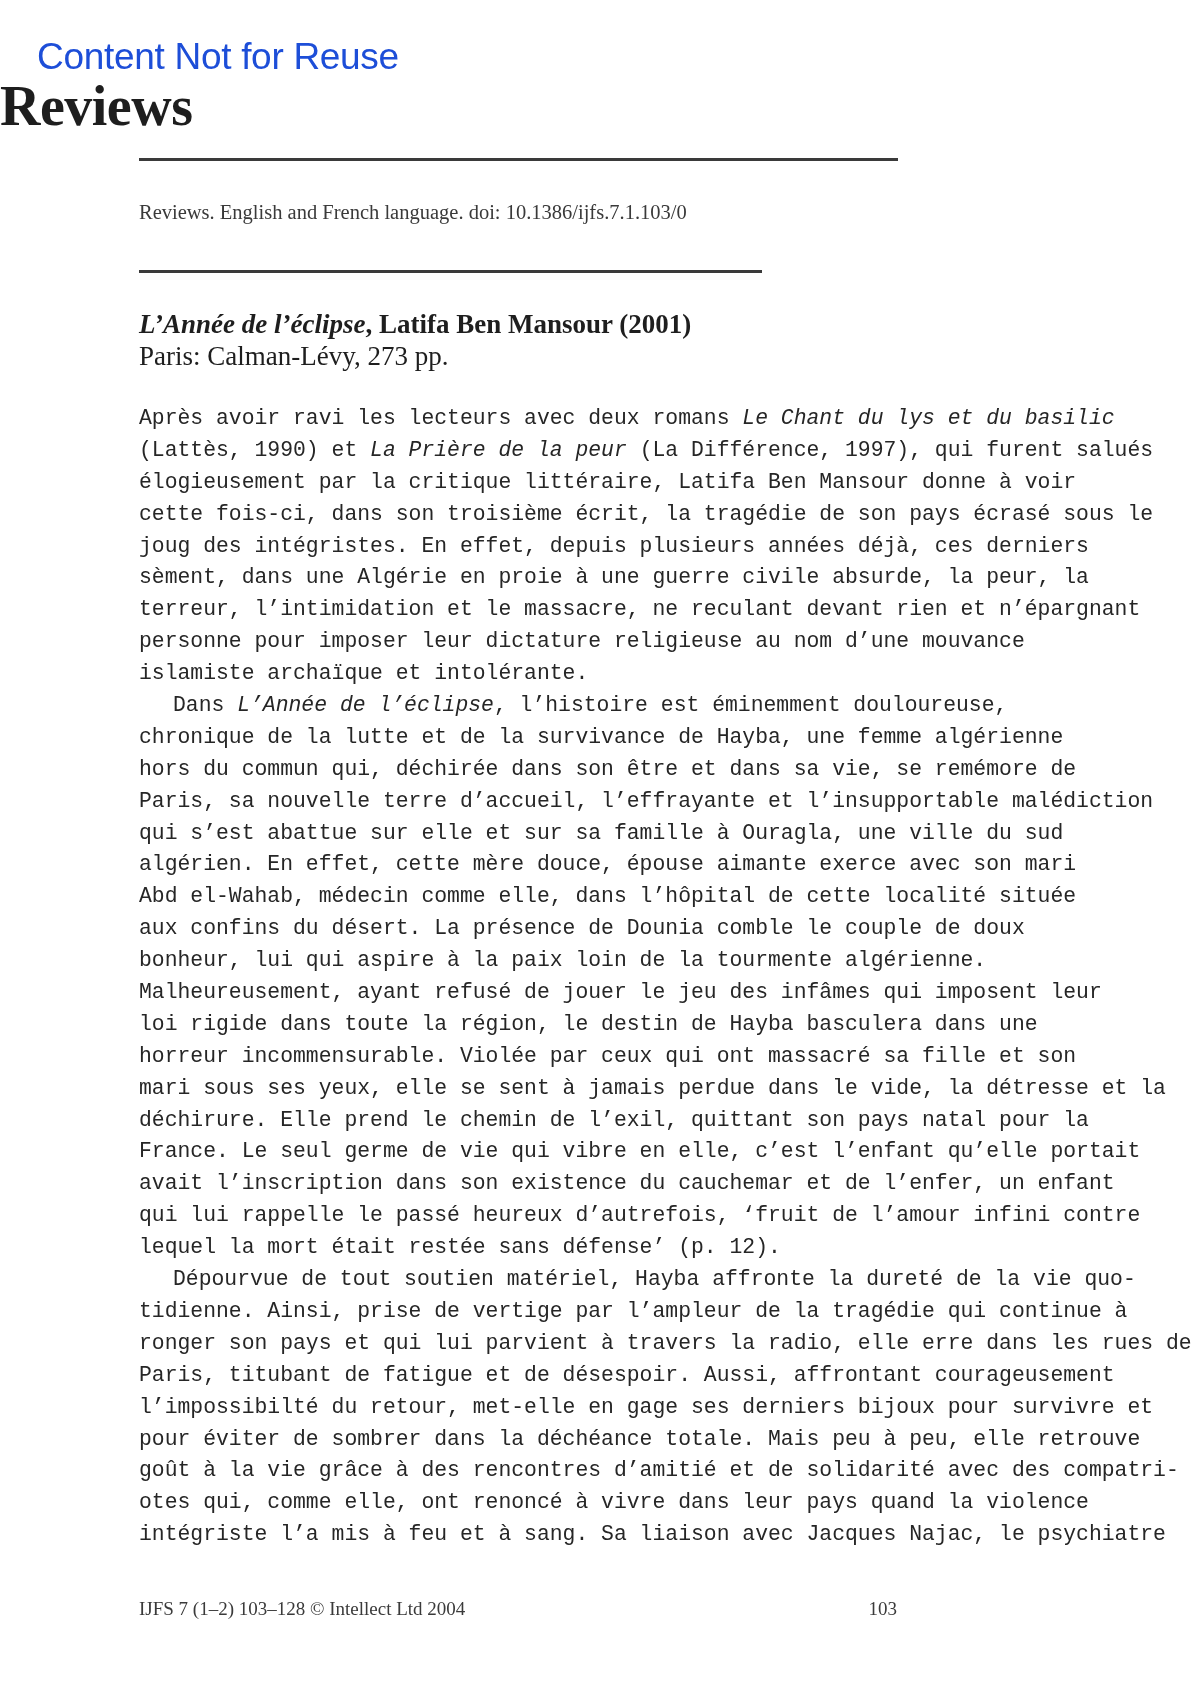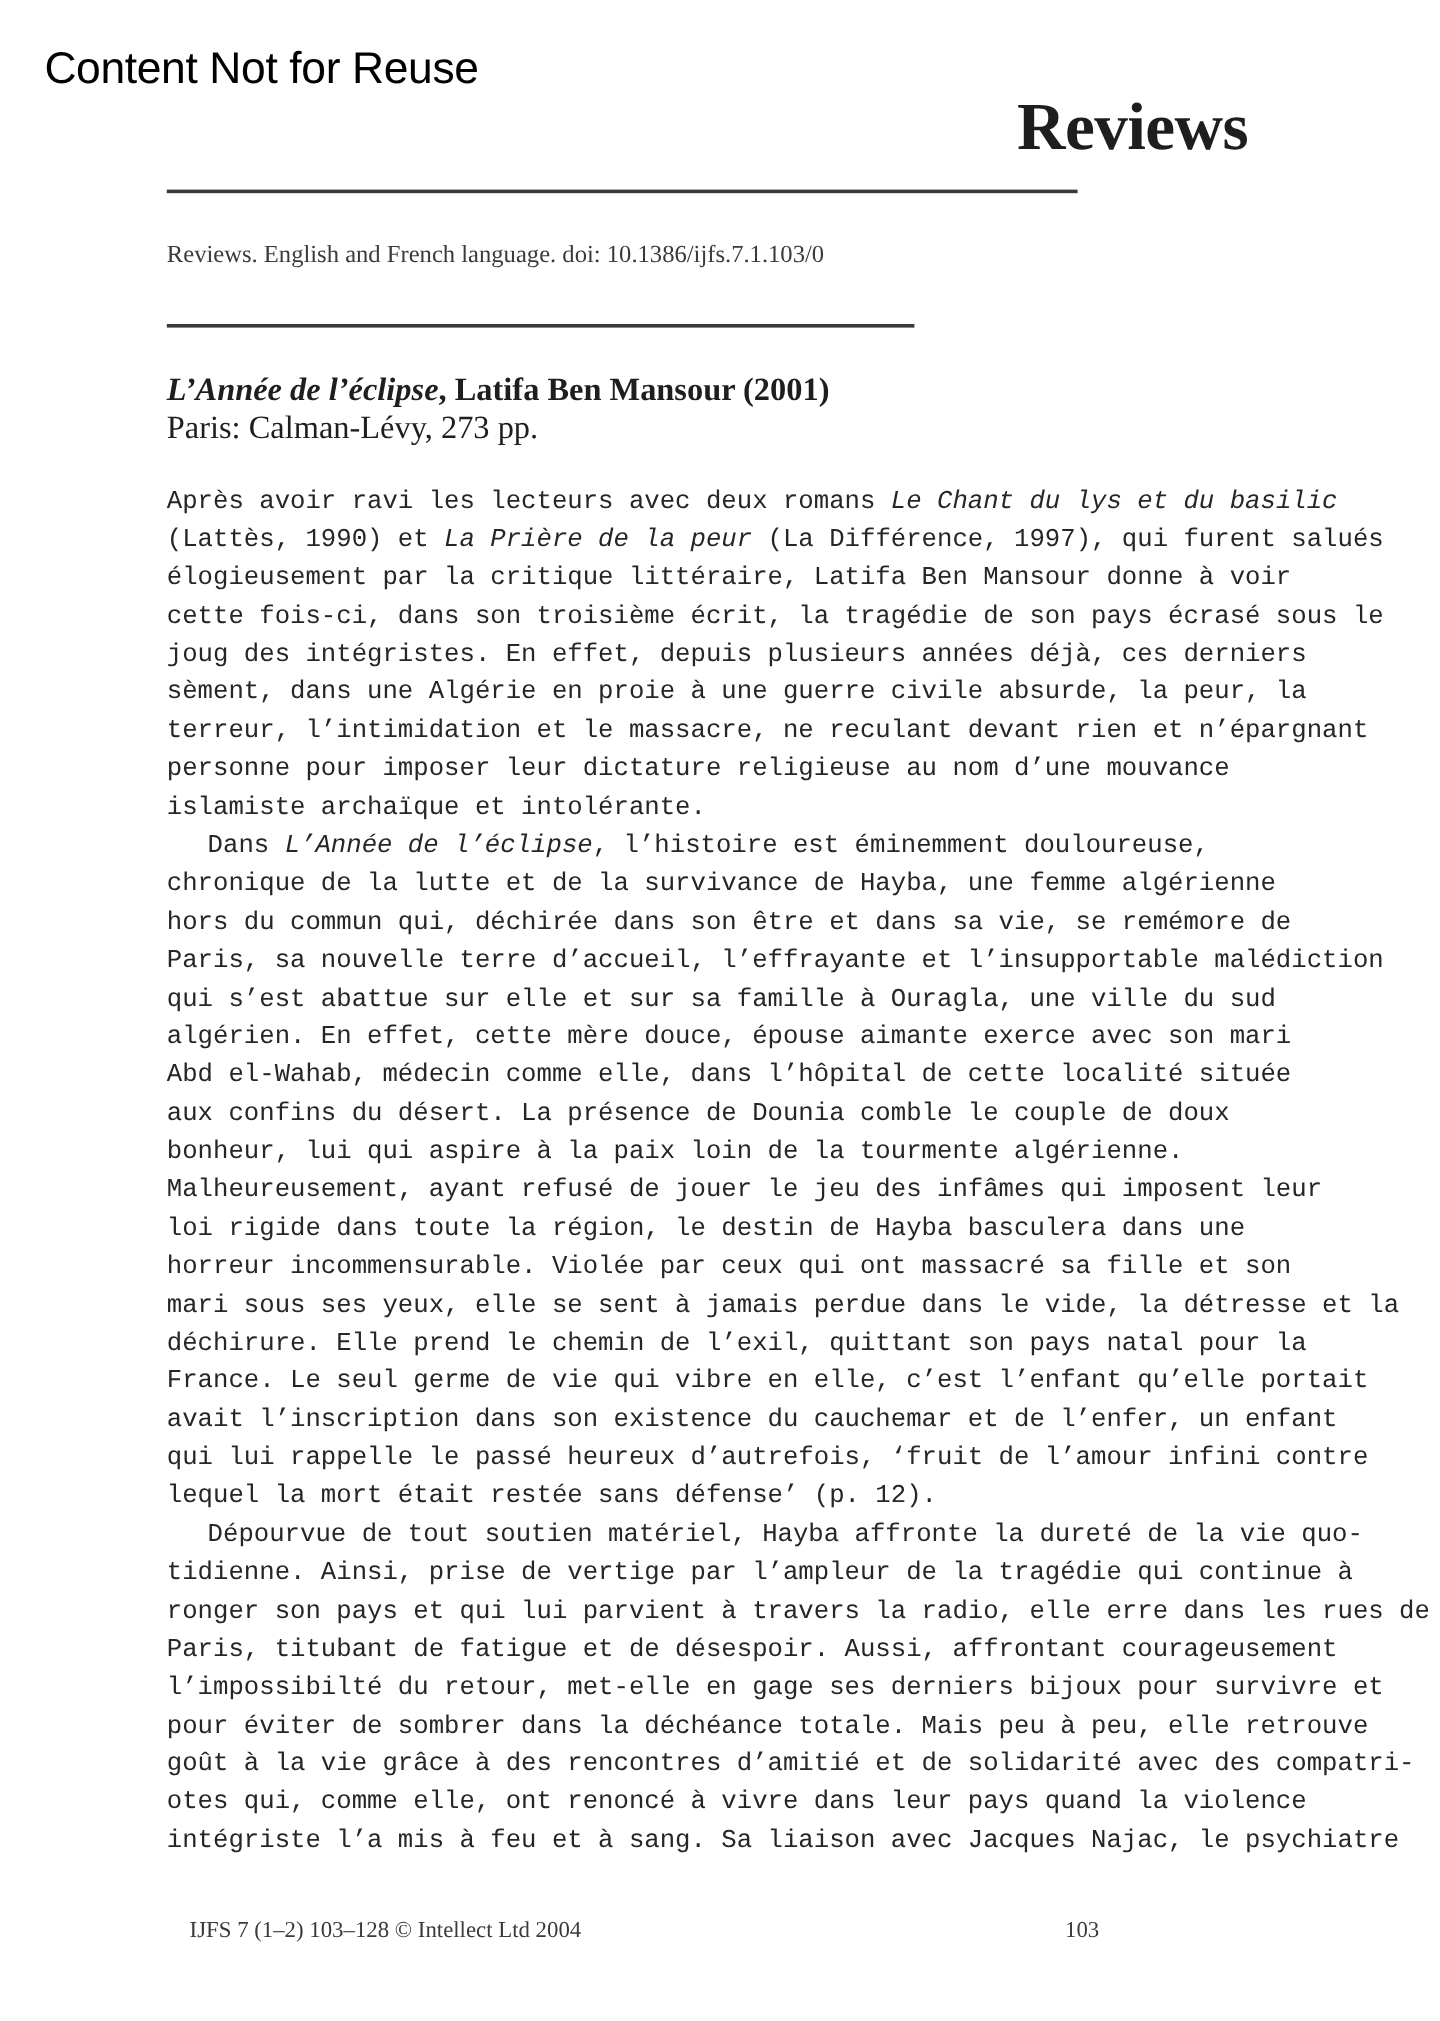--- a/index.html
+++ b/index.html
@@ -14,30 +14,30 @@
     overflow: hidden;
     font-family: "Liberation Serif", "DejaVu Serif", serif;
     color: #2b2b2b;
   }
   .watermark {
     position: absolute;
     left: 37px;
     top: 36px;
     font-family: "Liberation Sans", "DejaVu Sans", sans-serif;
     font-size: 37px;
-    color: #000000;
+    color: #1d4ed8;
     letter-spacing: -0.3px;
     white-space: nowrap;
   }
   .running-head {
     position: absolute;
     left: 0;
     width: 1040px;
     top: 74px;
-    text-align: right;
+    text-align: left;
     font-size: 56px;
     font-weight: bold;
     color: #1e1e1e;
     letter-spacing: -0.5px;
   }
   .rule {
     position: absolute;
     height: 3px;
     background: #3a3a3a;
   }
@@ -91,21 +91,20 @@
   .body-text i { font-style: italic; }
   .footer {
     position: absolute;
     left: 139px;
     width: 758px;
     top: 1598px;
     font-size: 19px;
     color: #3a3a3a;
     display: flex;
     justify-content: space-between;
-    margin-left: 19px;
   }
 </style>
 </head>
 <body>
 
 <div class="watermark">Content Not for Reuse</div>
 
 <div class="running-head">Reviews</div>
 
 <div class="rule rule-top"></div>

